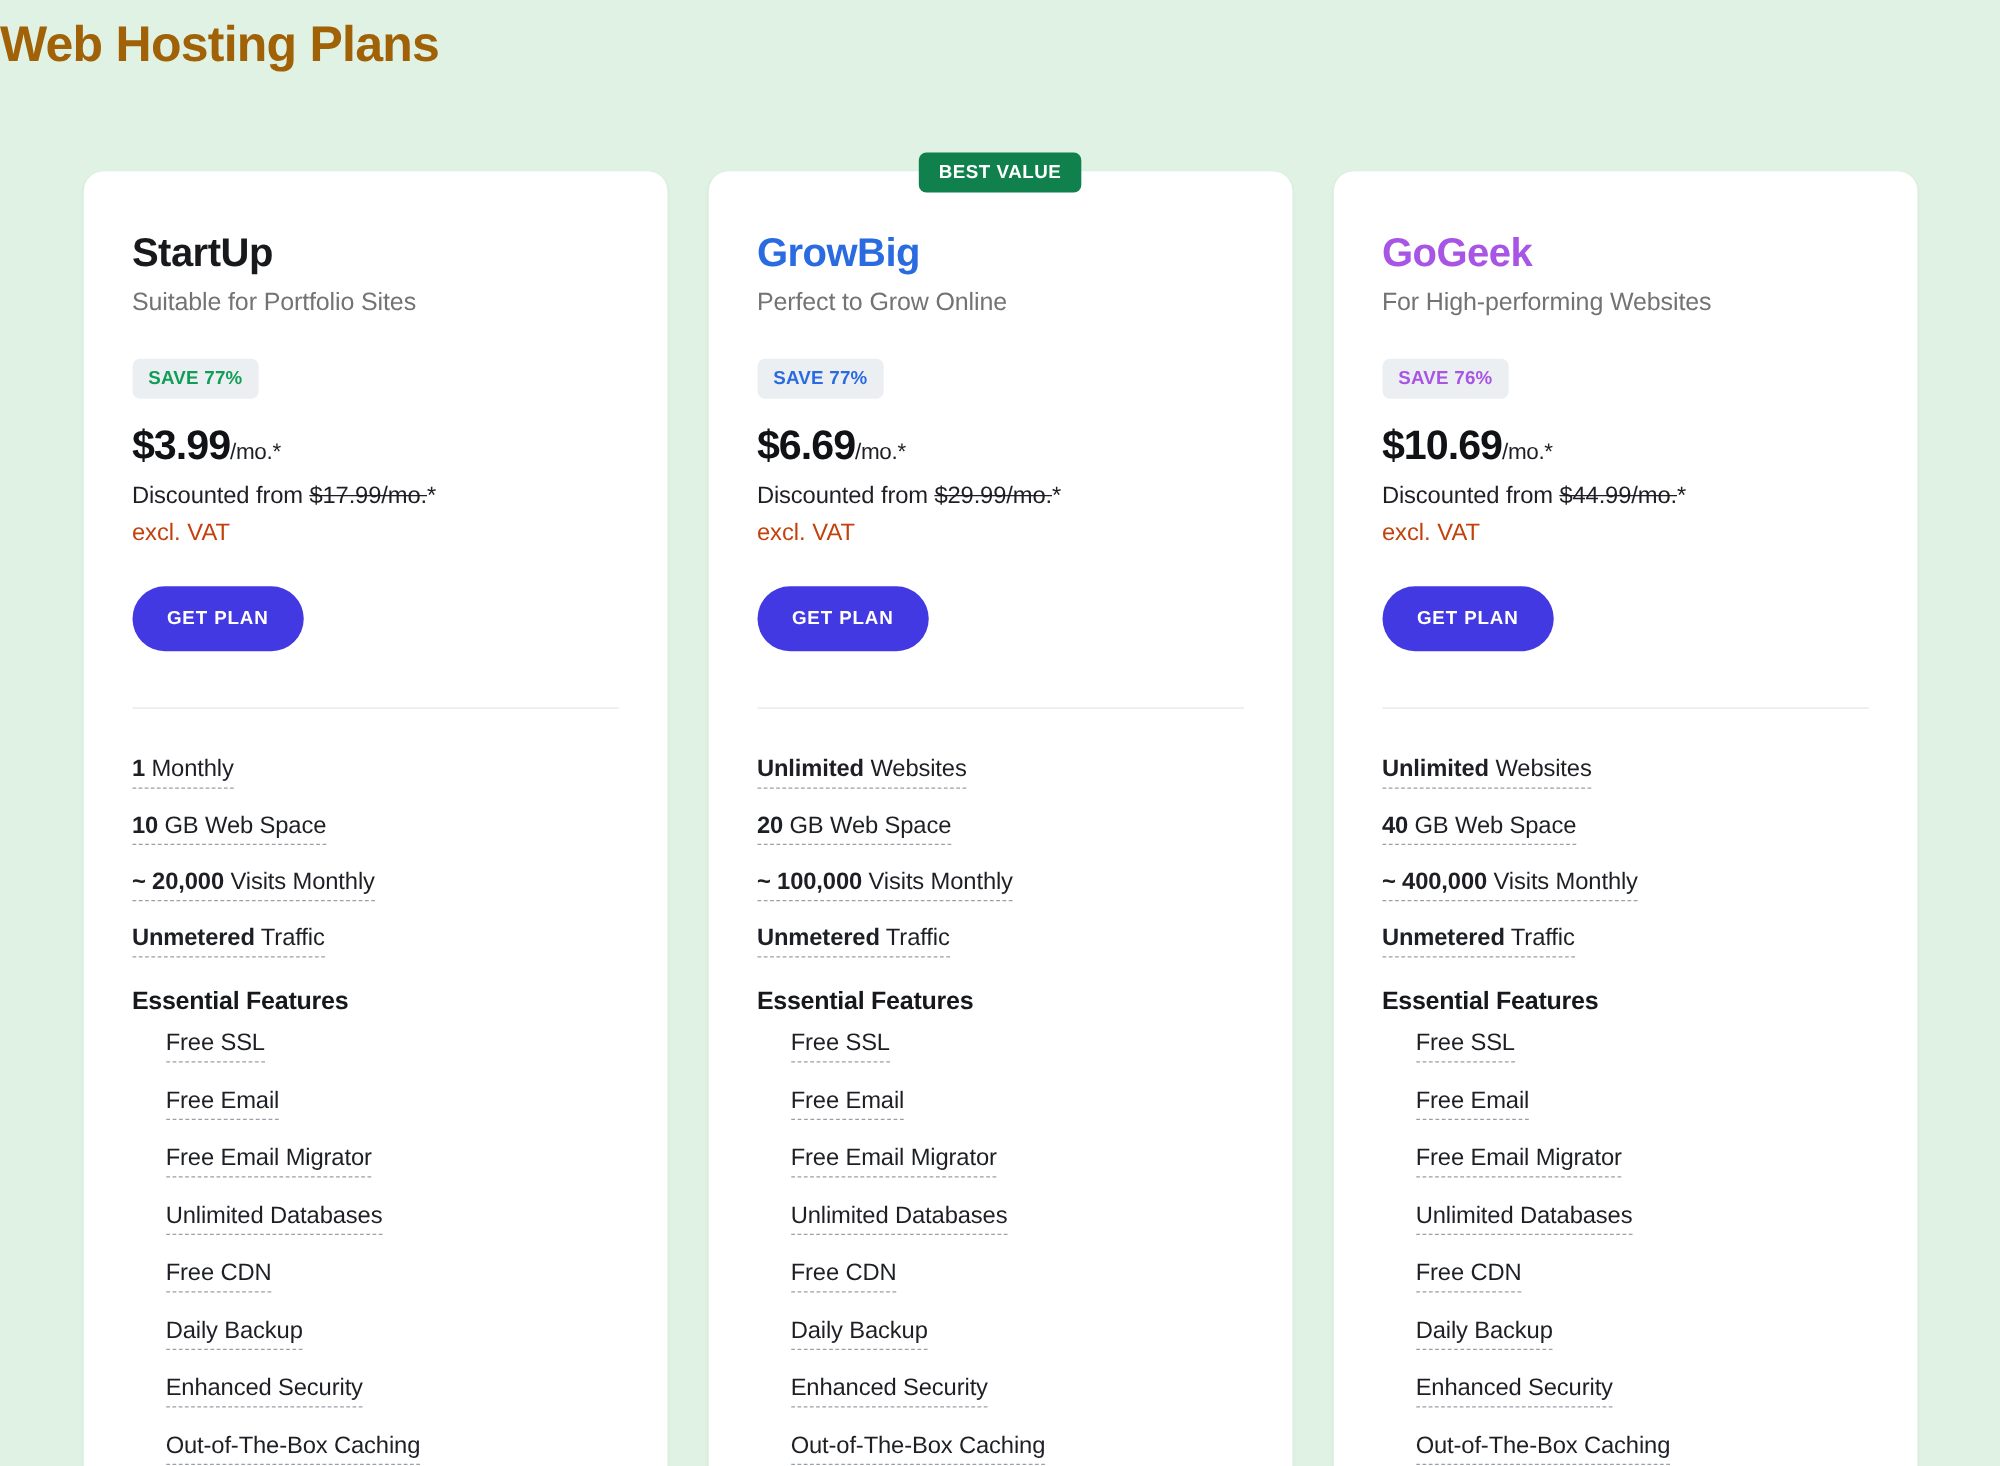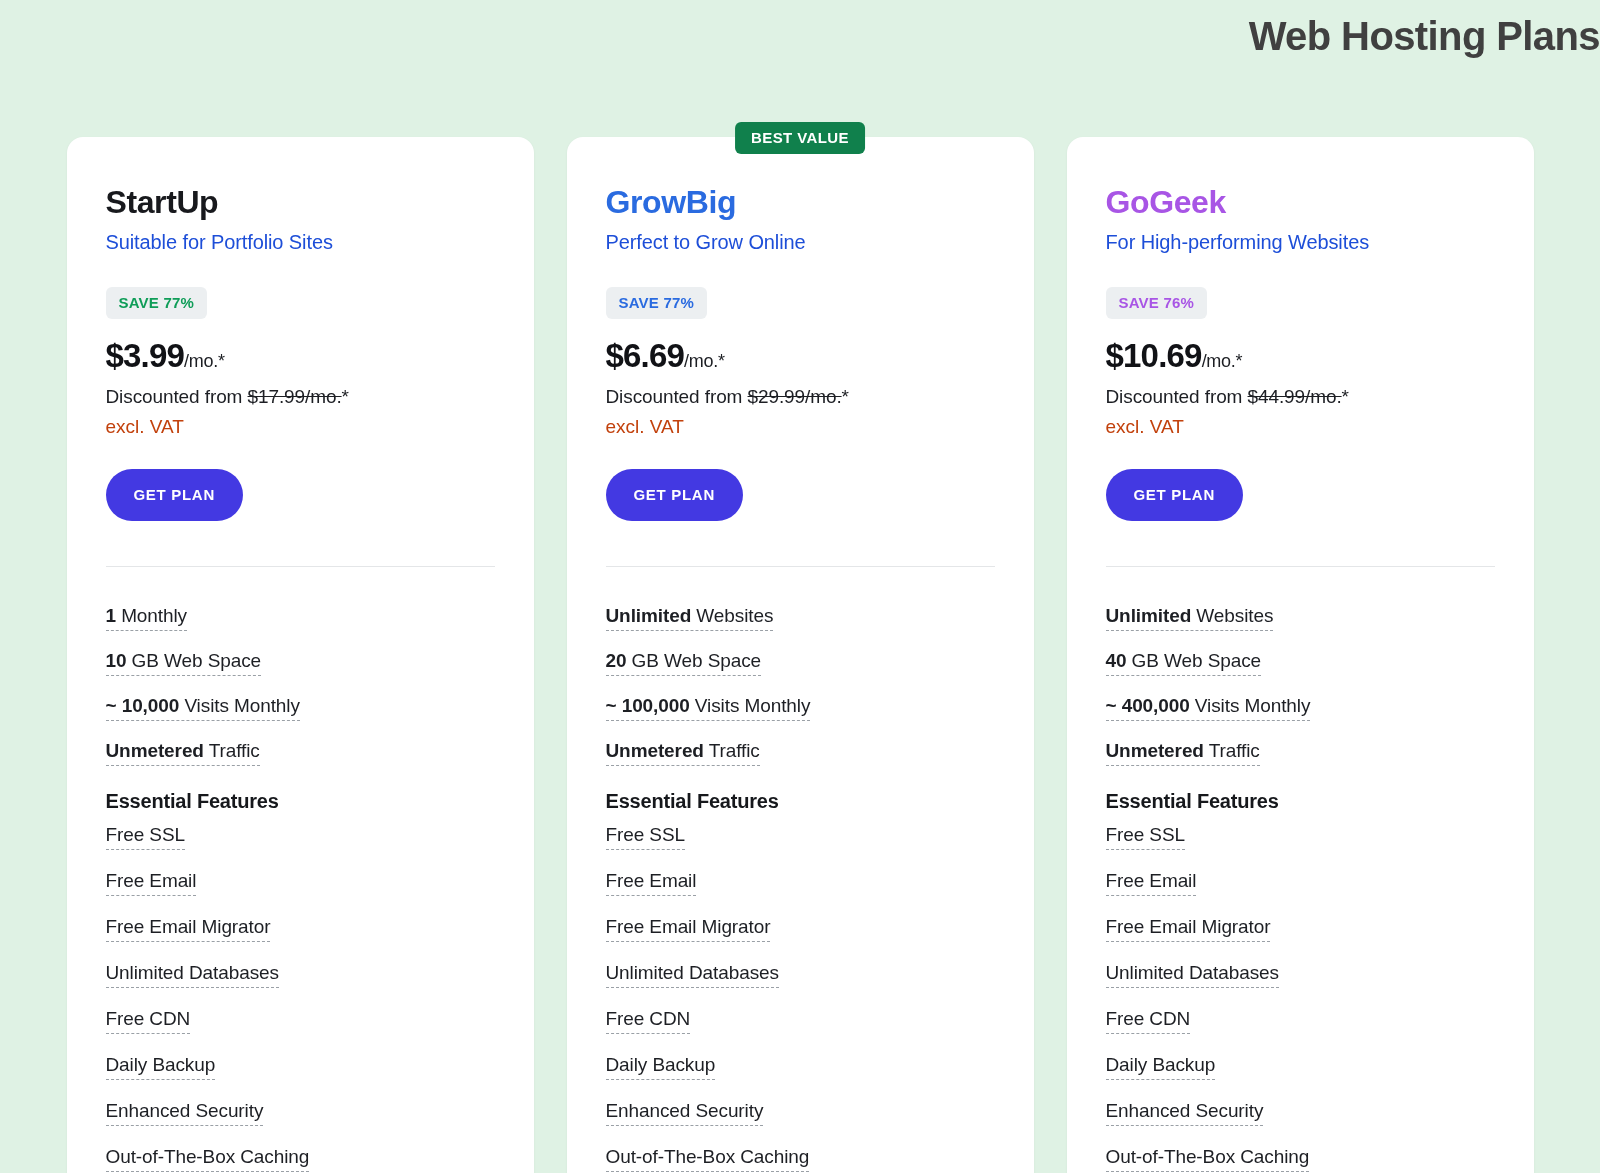--- a/index.html
+++ b/index.html
@@ -11,25 +11,25 @@
   }
 
   body {
     background: #dff2e4;
     font-family: "Liberation Sans", sans-serif;
     color: #15161a;
     -webkit-font-smoothing: antialiased;
   }
 
   .page-title {
-    text-align: right;
+    text-align: left;
     font-size: 40px;
     font-weight: bold;
     letter-spacing: -0.6px;
-    color: #404040;
+    color: #a16207;
     padding-top: 14px;
   }
 
   .cards-row {
     display: flex;
     justify-content: center;
     gap: 33px;
     padding: 0 47px;
     margin-top: 78px;
   }
@@ -66,21 +66,21 @@
     font-weight: bold;
     letter-spacing: -0.4px;
     line-height: 1.1;
   }
   .plan-name.c-dark   { color: #18191d; }
   .plan-name.c-blue   { color: #2a6be0; }
   .plan-name.c-purple { color: #a855e5; }
 
   .plan-tagline {
     font-size: 20px;
-    color: #1d4ed8;
+    color: #737373;
     margin-top: 11px;
     letter-spacing: -0.1px;
   }
 
   .save-badge {
     display: inline-block;
     background: #eceff1;
     border-radius: 6px;
     padding: 7px 13px 8px 13px;
     font-size: 15px;
@@ -163,32 +163,32 @@
 
   .features-heading {
     font-size: 20px;
     font-weight: bold;
     letter-spacing: -0.2px;
     color: #16181c;
     margin-top: 24px;
     margin-bottom: 11px;
   }
 
-  .features-list .feature-item { margin-bottom: 20px; }
+  .features-list .feature-item { margin-bottom: 20px; margin-left: 27px; }
 </style>
 </head>
 <body>
 
 <h1 class="page-title">Web Hosting Plans</h1>
 
 <div class="cards-row" id="cards-row">
     <div class="card"><div class="plan-name c-dark">StartUp</div><div class="plan-tagline">Suitable for Portfolio Sites</div><div class="save-badge c-green">SAVE 77%</div><div class="price-line"><span class="price-main">$3.99</span><span class="price-per">/mo.*</span></div><div class="price-from"><span>Discounted from </span><span class="price-strike">$17.99/mo.</span><span>*</span></div><div class="price-vat">excl. VAT</div><button class="get-plan-btn">GET PLAN</button><div class="divider"></div><div class="specs-list">
         <span class="spec-item"><b>1</b><span> Monthly</span></span>
         <span class="spec-item"><b>10</b><span> GB Web Space</span></span>
-        <span class="spec-item"><b>~ 10,000</b><span> Visits Monthly</span></span>
+        <span class="spec-item"><b>~ 20,000</b><span> Visits Monthly</span></span>
         <span class="spec-item"><b>Unmetered</b><span> Traffic</span></span>
       </div><div class="features-heading">Essential Features</div><div class="features-list">
         <span class="feature-item">Free SSL</span>
         <span class="feature-item">Free Email</span>
         <span class="feature-item">Free Email Migrator</span>
         <span class="feature-item">Unlimited Databases</span>
         <span class="feature-item">Free CDN</span>
         <span class="feature-item">Daily Backup</span>
         <span class="feature-item">Enhanced Security</span>
         <span class="feature-item">Out-of-The-Box Caching</span>

